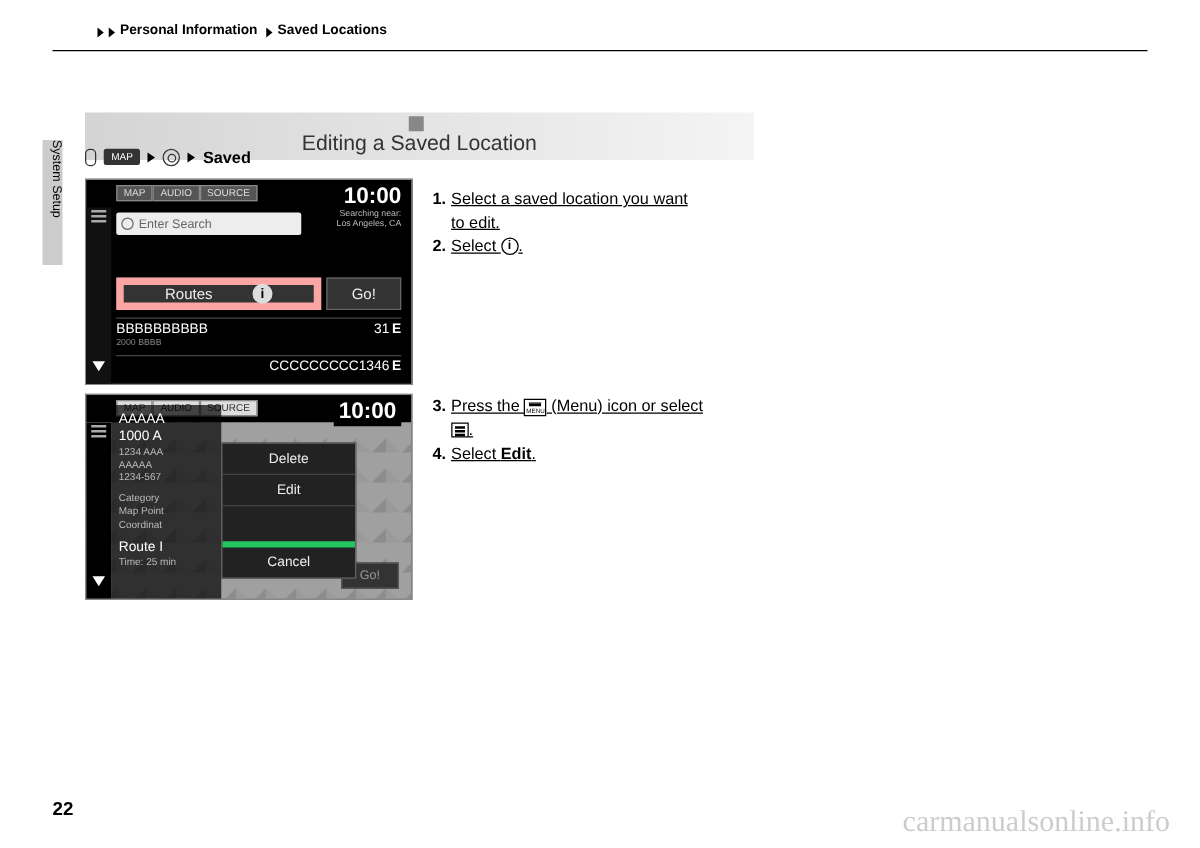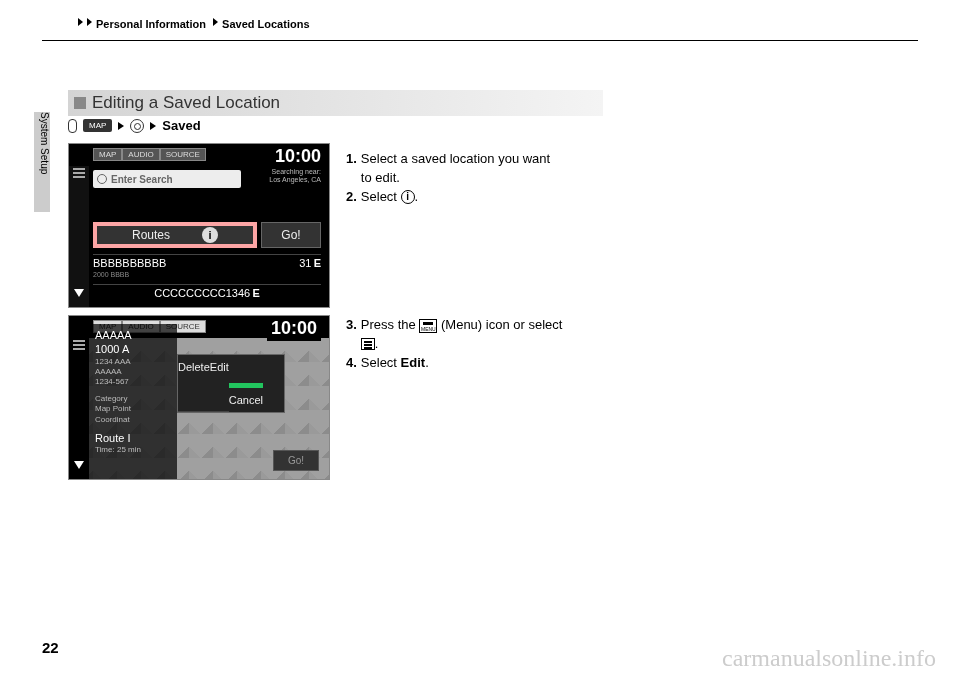--- a/index.html
+++ b/index.html
@@ -12,21 +12,21 @@
     position: relative;
     overflow: hidden;
   }
   .breadcrumb {
     position: absolute;
     top: 18px;
     left: 78px;
     font-size: 11px;
     font-weight: bold;
     display: flex;
-    align-items: flex-start;
+    align-items: flex-end;
     gap: 2px;
   }
   .bc-caret {
     display:inline-block;
     width:0;height:0;
     border-top:4px solid transparent;
     border-bottom:4px solid transparent;
     border-left:5px solid #000;
     margin-right:2px;
   }
@@ -59,20 +59,21 @@
     position: absolute;
     top: 90px;
     left: 68px;
     width: 535px;
     background: linear-gradient(to right, #d4d4d4 0%, #f4f4f4 100%);
     padding: 3px 6px 3px 6px;
     display: flex;
     align-items: center;
     font-size: 17px;
     color: #333;
+    flex-direction: column;
   }
   .heading .sq {
     width: 12px; height: 12px;
     background: #888;
     margin-right: 6px;
   }
   .crumbline {
     position: absolute;
     top: 118px;
     left: 68px;
@@ -139,21 +140,21 @@
   }
   .s1 .clock {
     position:absolute; top:2px; right:8px;
     font-size:18px; font-weight:bold; color:#fff;
   }
   .s1 .search {
     position:absolute; top:26px; left:24px;
     width:148px; height:18px;
     background:#ededed; color:#666;
     font-size:10px; display:flex; align-items:center;
-    padding-left:4px; border-radius:2px;font-weight:bold;
+    padding-left:4px; border-radius:2px;
   }
   .s1 .search .m {
     width:10px;height:10px;border:1px solid #666;border-radius:50%;margin-right:4px;position:relative;
   }
   .s1 .near {
     position:absolute; top:24px; right:8px;
     font-size:7px; color:#bbb; text-align:right; line-height:1.2;
   }
   .s1 .rowA {
     position:absolute; top:48px; left:24px; right:8px;
@@ -161,42 +162,42 @@
     display:flex; justify-content:space-between;
   }
   .s1 .rowA .sub { font-size:7px; color:#888; position:absolute; top:16px; left:0;}
   .s1 .rowA .dist { color:#ccc; font-size:11px;}
   .s1 .rowA .dist b{font-size:13px;}
   .s1 .midbar {
     position:absolute; top:78px; left:24px; right:8px; height:26px;
     display:flex; align-items:stretch;
   }
   .s1 .midbar .routes{
-    flex:1; background:#333; border:4px solid #fca5a5;
+    flex:1; background:#333; border:6px solid #fca5a5;
     display:flex;align-items:center;justify-content:center;
     color:#eee; font-size:12px; gap:32px;
   }
   .s1 .midbar .routes .info{
     width:16px;height:16px;border-radius:50%;background:#ddd;color:#000;
     display:flex;align-items:center;justify-content:center;font-weight:bold;font-size:11px;
   }
   .s1 .midbar .go{
     width:60px; background:#333; border:1px solid #666;
     display:flex;align-items:center;justify-content:center;
     color:#eee; font-size:12px; margin-left:4px;
   }
   .s1 .rowB {
     position:absolute; top:110px; left:24px; right:8px;
     display:flex; justify-content:space-between;
     border-top:1px solid #444; padding-top:2px;
   }
   .s1 .rowB .sub { font-size:7px; color:#888; position:absolute; top:16px; left:0;}
   .s1 .rowC {
     position:absolute; top:140px; left:24px; right:8px;
-    display:flex; justify-content:center;
+    display:flex; justify-content:flex-end;
     border-top:1px solid #444; padding-top:2px;
   }
   .s1 .leftrail{
     position:absolute; left:0; top:22px; bottom:0; width:20px;
     background:#111;
     display:flex; flex-direction:column; justify-content:space-between; align-items:center;
     padding:6px 0 10px;
   }
   .s1 .leftrail .ham{ width:12px;height:2px;background:#aaa;box-shadow:0 4px #aaa,0 -4px #aaa;}
   .s1 .leftrail .arr{ width:0;height:0;border-left:5px solid transparent;border-right:5px solid transparent;border-top:8px solid #fff;}
@@ -238,38 +239,38 @@
     z-index:1;
   }
   .s2 .pin{
     position:absolute; top:60px; left:165px; z-index:2;
     width:16px;height:16px;background:#2d5; border-radius:50% 50% 50% 0;
     transform:rotate(-45deg); border:1px solid #063;
   }
   .s2 .popup{
     position:absolute; top:38px; left:108px; width:108px;
     background:#222; border:1px solid #666; z-index:4;
-    display:flex; flex-direction:row;
+    display:flex; flex-direction:column;
   }
   .s2 .popup .item{
     padding:6px 0; text-align:center; color:#eee; font-size:11px;
     border-bottom:1px solid #444;
   }
   .s2 .popup .item:last-child{ margin-top:28px; border-top:5px solid #22c55e; border-bottom:none;}
   .s2 .go2{
     position:absolute; bottom:8px; right:10px; z-index:3;
     background:#333; color:#999; font-size:10px;
     padding:4px 14px; border:1px solid #555;
   }
   
   .steps1 { position:absolute; top:150px; left:346px; width:250px; font-size:13px; line-height:1.45;}
   .steps2 { position:absolute; top:316px; left:346px; width:250px; font-size:13px; line-height:1.45;}
   .step { display:flex; }
   .step .num { font-weight:bold; margin-right:4px; white-space:nowrap;}
-  .step .body { flex:1; }
+  .step .body { flex:1;text-decoration:underline; }
   .inline-icon-info{
     display:inline-block; width:14px;height:14px;
     border:1px solid #000; border-radius:50%;
     vertical-align:middle; text-align:center;
     font-size:10px; line-height:12px; font-weight:bold;
   }
   .inline-icon-menu{
     display:inline-block; width:18px;height:14px;
     border:1px solid #000; vertical-align:middle; position:relative;
   }

